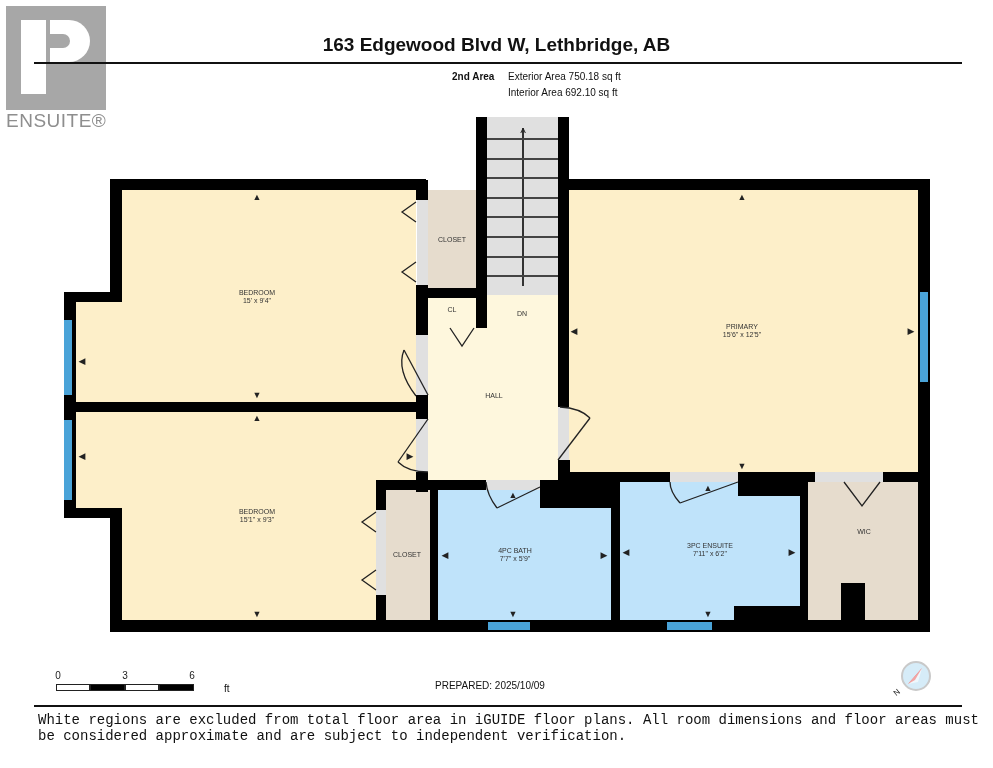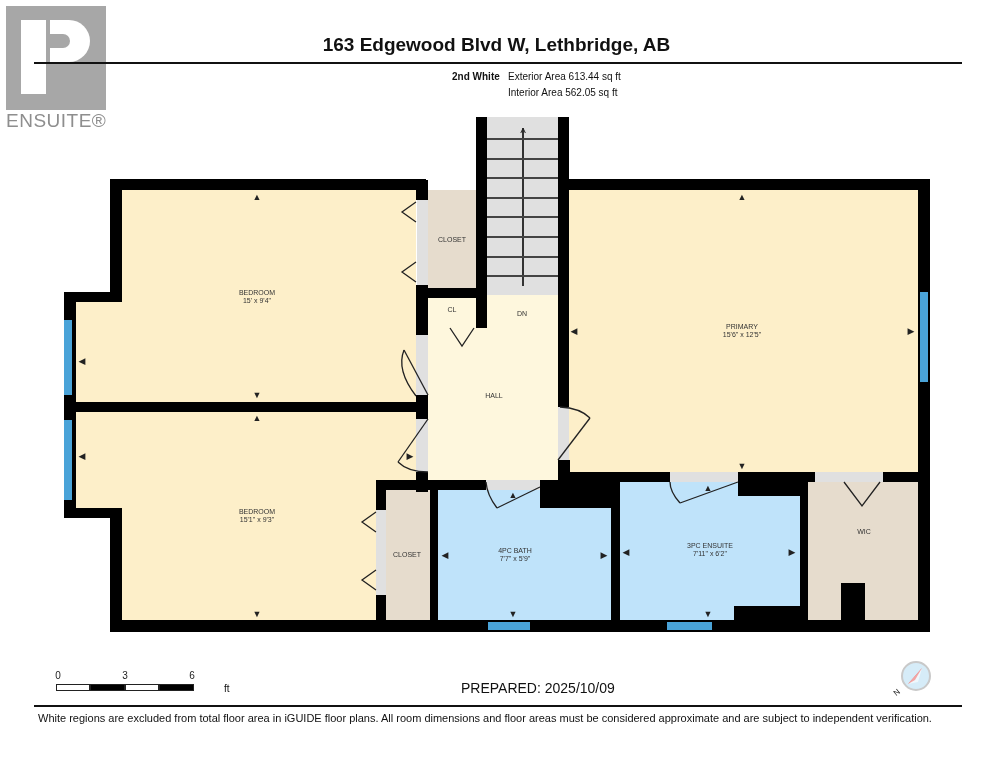--- a/index.html
+++ b/index.html
@@ -21,39 +21,39 @@
   .yellow { background:#fdefc9; }
   .lightyellow { background:#fef7dd; }
   .beige { background:#e6dccd; }
   .blue { background:#bfe3fa; }
   .gray { background:#e0e0e0; }
   .win { position:absolute; background:#4aa3d8; }
   .lbl { position:absolute; font-size:7px; text-align:center; line-height:8px; color:#333; transform:translate(-50%,-50%); white-space:nowrap; }
   .arrow { position:absolute; font-size:9px; line-height:9px; color:#222; transform:translate(-50%,-50%); }
   .tick { position:absolute; font-size:10px; color:#222; transform:translateX(-50%); top:670px; }
   .scalebar { position:absolute; top:684px; height:5px; border:1px solid #222; }
-  #prepared { left:461px; top:680px; font-size:14px; }
+  #prepared { left:435px; top:680px; font-size:10px; }
   #bottom-rule { left:34px; top:705px; width:928px; height:2px; background:#111; }
-  #disclaimer { left:38px; top:712px; font-size:11px; color:#111; }
+  #disclaimer { left:38px; top:712px; font-size:14px; color:#111;font-family:Liberation Mono, monospace; }
   #compass { left:900px; top:660px; width:32px; height:32px; }
 </style>
 </head>
 <body>
 
 <div id="logo" class="abs">
   <div class="r-left"></div>
     <div class="r-bowl"></div>
     <div class="r-inner"></div>
 </div>
 <div id="logo-text" class="abs">ENSUITE®</div>
 <div id="title" class="abs">163 Edgewood Blvd W, Lethbridge, AB</div>
 <div id="title-rule" class="abs"></div>
-<div id="floor-label" class="abs">2nd White</div>
-<div id="ext-area" class="abs">Exterior Area 613.44 sq ft</div>
-<div id="int-area" class="abs">Interior Area 562.05 sq ft</div>
+<div id="floor-label" class="abs">2nd Area</div>
+<div id="ext-area" class="abs">Exterior Area 750.18 sq ft</div>
+<div id="int-area" class="abs">Interior Area 692.10 sq ft</div>
 
 <div class="abs" style="left:0;top:0;width:993px;height:700px;">
 
   <div class="room yellow" style="left:122px;top:190px;width:294px;height:212px;"></div>
   <div class="room yellow" style="left:76px;top:302px;width:50px;height:100px;"></div>
   <div class="room yellow" style="left:76px;top:412px;width:340px;height:98px;"></div>
   <div class="room yellow" style="left:122px;top:505px;width:254px;height:115px;"></div>
   <div class="room beige" style="left:428px;top:190px;width:49px;height:98px;"></div>
   <div class="room gray" style="left:417px;top:200px;width:11px;height:85px;"></div>
   <div class="room beige" style="left:428px;top:298px;width:49px;height:30px;"></div>

